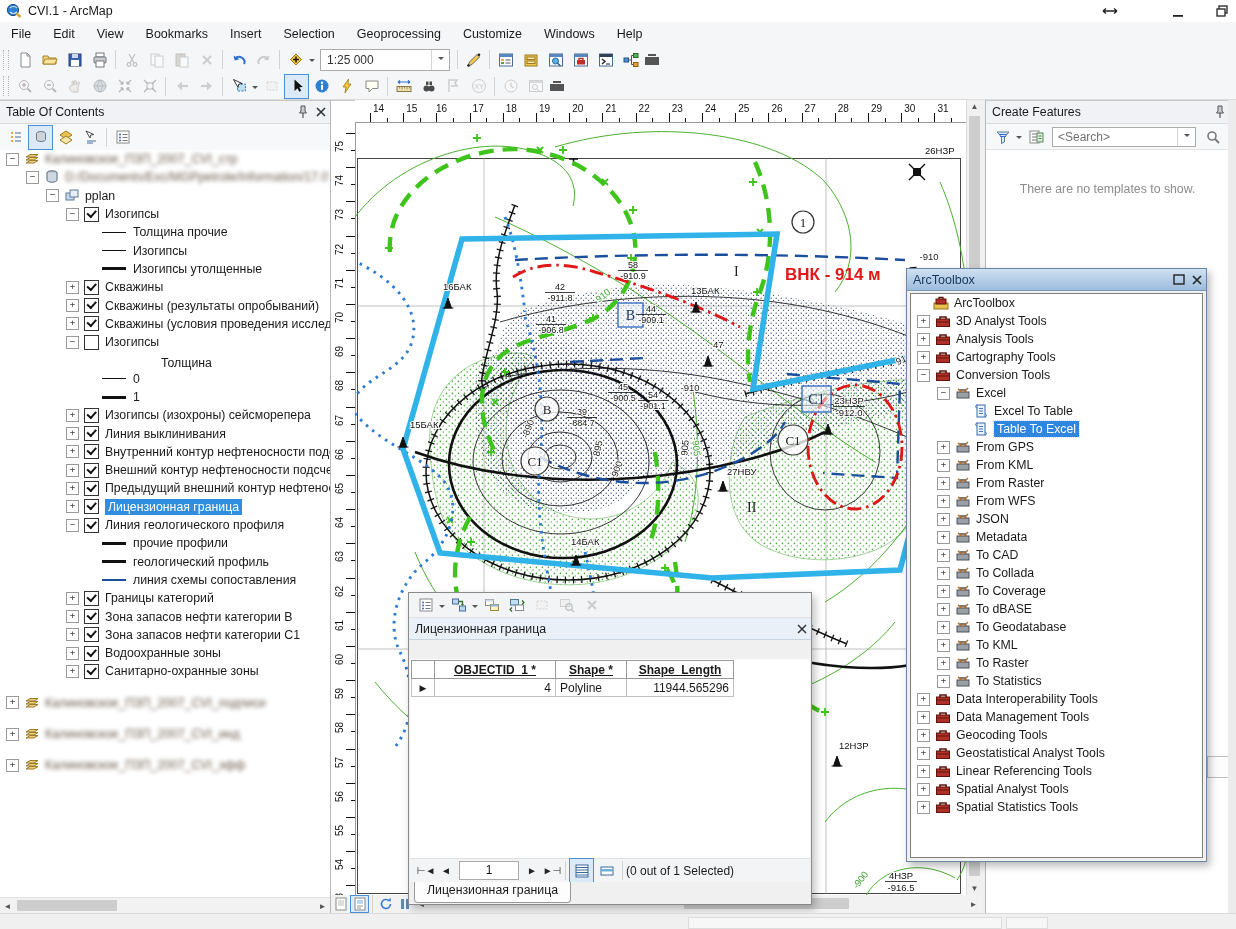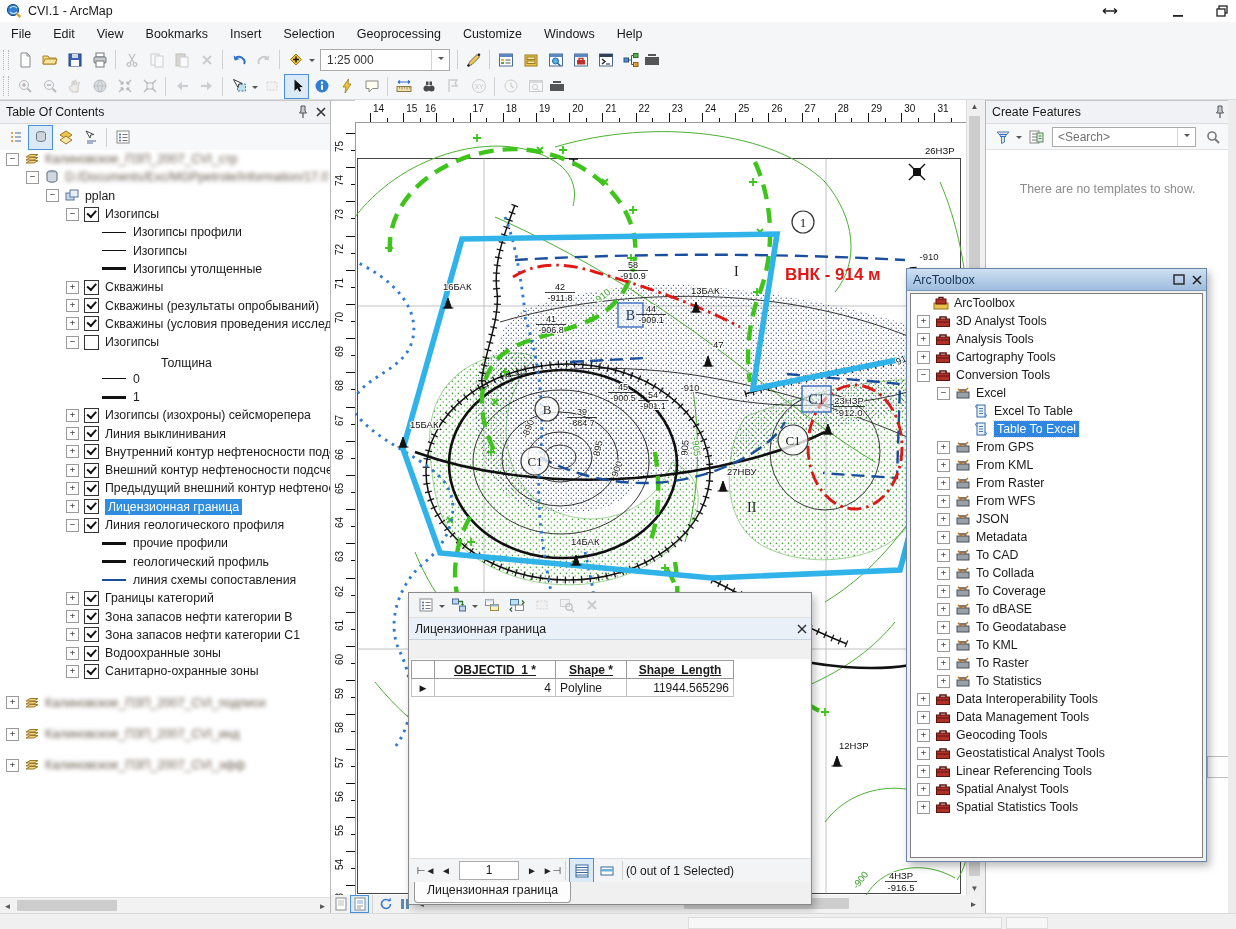--- a/index.html
+++ b/index.html
@@ -501,21 +501,21 @@
           <span class="tlabel">pplan</span>
         </div>
         <div class="trow" style="padding-left: 66px;">
           <span class="exp">−</span>
           <span class="chk on"></span>
           <span class="tlabel">Изогипсы</span>
         </div>
         <div class="trow" style="padding-left: 86px;">
           <span style="width: 16px; flex: 0 0 auto;"></span>
           <span class="sw thin"></span>
-          <span class="tlabel">Изогипсы профили</span>
+          <span class="tlabel">Толщина прочие</span>
         </div>
         <div class="trow" style="padding-left: 86px;">
           <span style="width: 16px; flex: 0 0 auto;"></span>
           <span class="sw thin"></span>
           <span class="tlabel">Изогипсы</span>
         </div>
         <div class="trow" style="padding-left: 86px;">
           <span style="width: 16px; flex: 0 0 auto;"></span>
           <span class="sw thick"></span>
           <span class="tlabel">Изогипсы утолщенные</span>
@@ -670,21 +670,21 @@
   <div class="abs" id="map-bg"></div>
   <div class="abs" id="hruler">
       <div class="rtick" style="left: 15px; bottom: 0px; width: 1px; height: 9px;"></div>
       <div class="rtick" style="left: 31.6px; bottom: 0px; width: 1px; height: 4px;"></div>
       <span class="rnum" style="left: 18px; top: 3px;">14</span>
       <div class="rtick" style="left: 48.2px; bottom: 0px; width: 1px; height: 9px;"></div>
       <div class="rtick" style="left: 64.8px; bottom: 0px; width: 1px; height: 4px;"></div>
       <span class="rnum" style="left: 51.2px; top: 3px;">15</span>
       <div class="rtick" style="left: 81.4px; bottom: 0px; width: 1px; height: 9px;"></div>
       <div class="rtick" style="left: 98px; bottom: 0px; width: 1px; height: 4px;"></div>
-      <span class="rnum" style="left: 70px; top: 3px;">16</span>
+      <span class="rnum" style="left: 81px; top: 3px;">16</span>
       <div class="rtick" style="left: 114.6px; bottom: 0px; width: 1px; height: 9px;"></div>
       <div class="rtick" style="left: 131.2px; bottom: 0px; width: 1px; height: 4px;"></div>
       <span class="rnum" style="left: 117.6px; top: 3px;">17</span>
       <div class="rtick" style="left: 147.8px; bottom: 0px; width: 1px; height: 9px;"></div>
       <div class="rtick" style="left: 164.4px; bottom: 0px; width: 1px; height: 4px;"></div>
       <span class="rnum" style="left: 150.8px; top: 3px;">18</span>
       <div class="rtick" style="left: 181px; bottom: 0px; width: 1px; height: 9px;"></div>
       <div class="rtick" style="left: 197.6px; bottom: 0px; width: 1px; height: 4px;"></div>
       <span class="rnum" style="left: 184px; top: 3px;">19</span>
       <div class="rtick" style="left: 214.2px; bottom: 0px; width: 1px; height: 9px;"></div>

